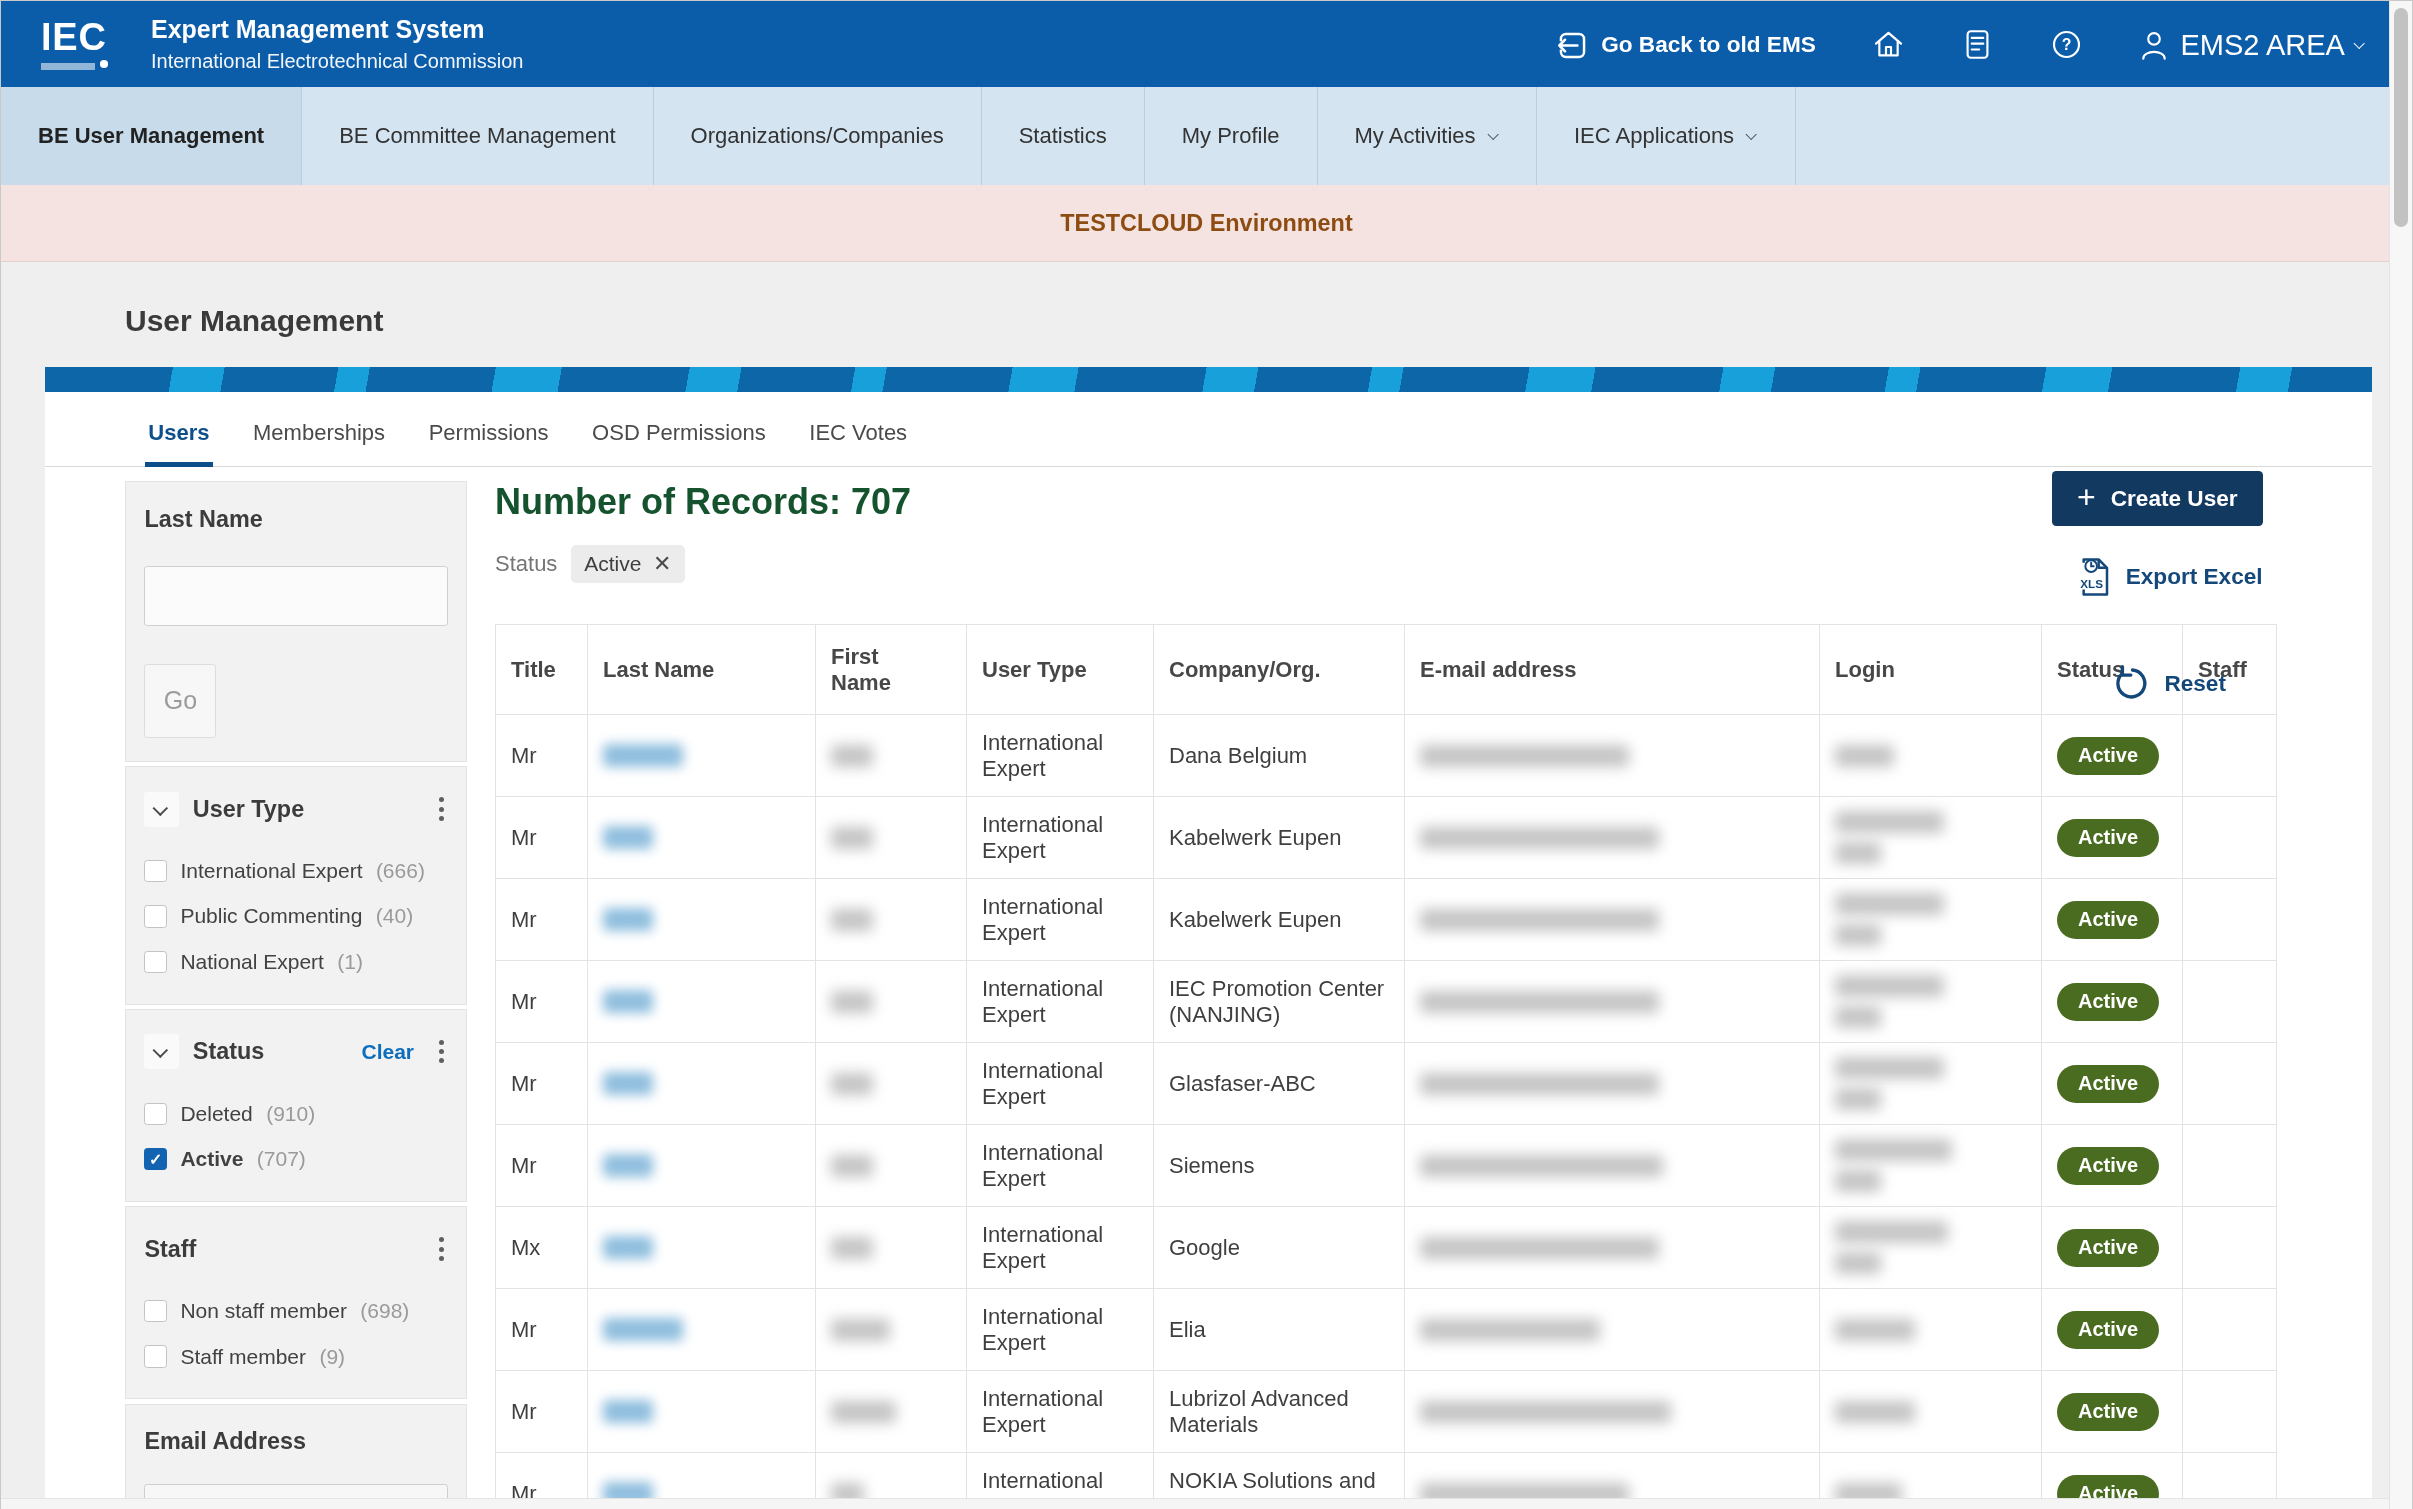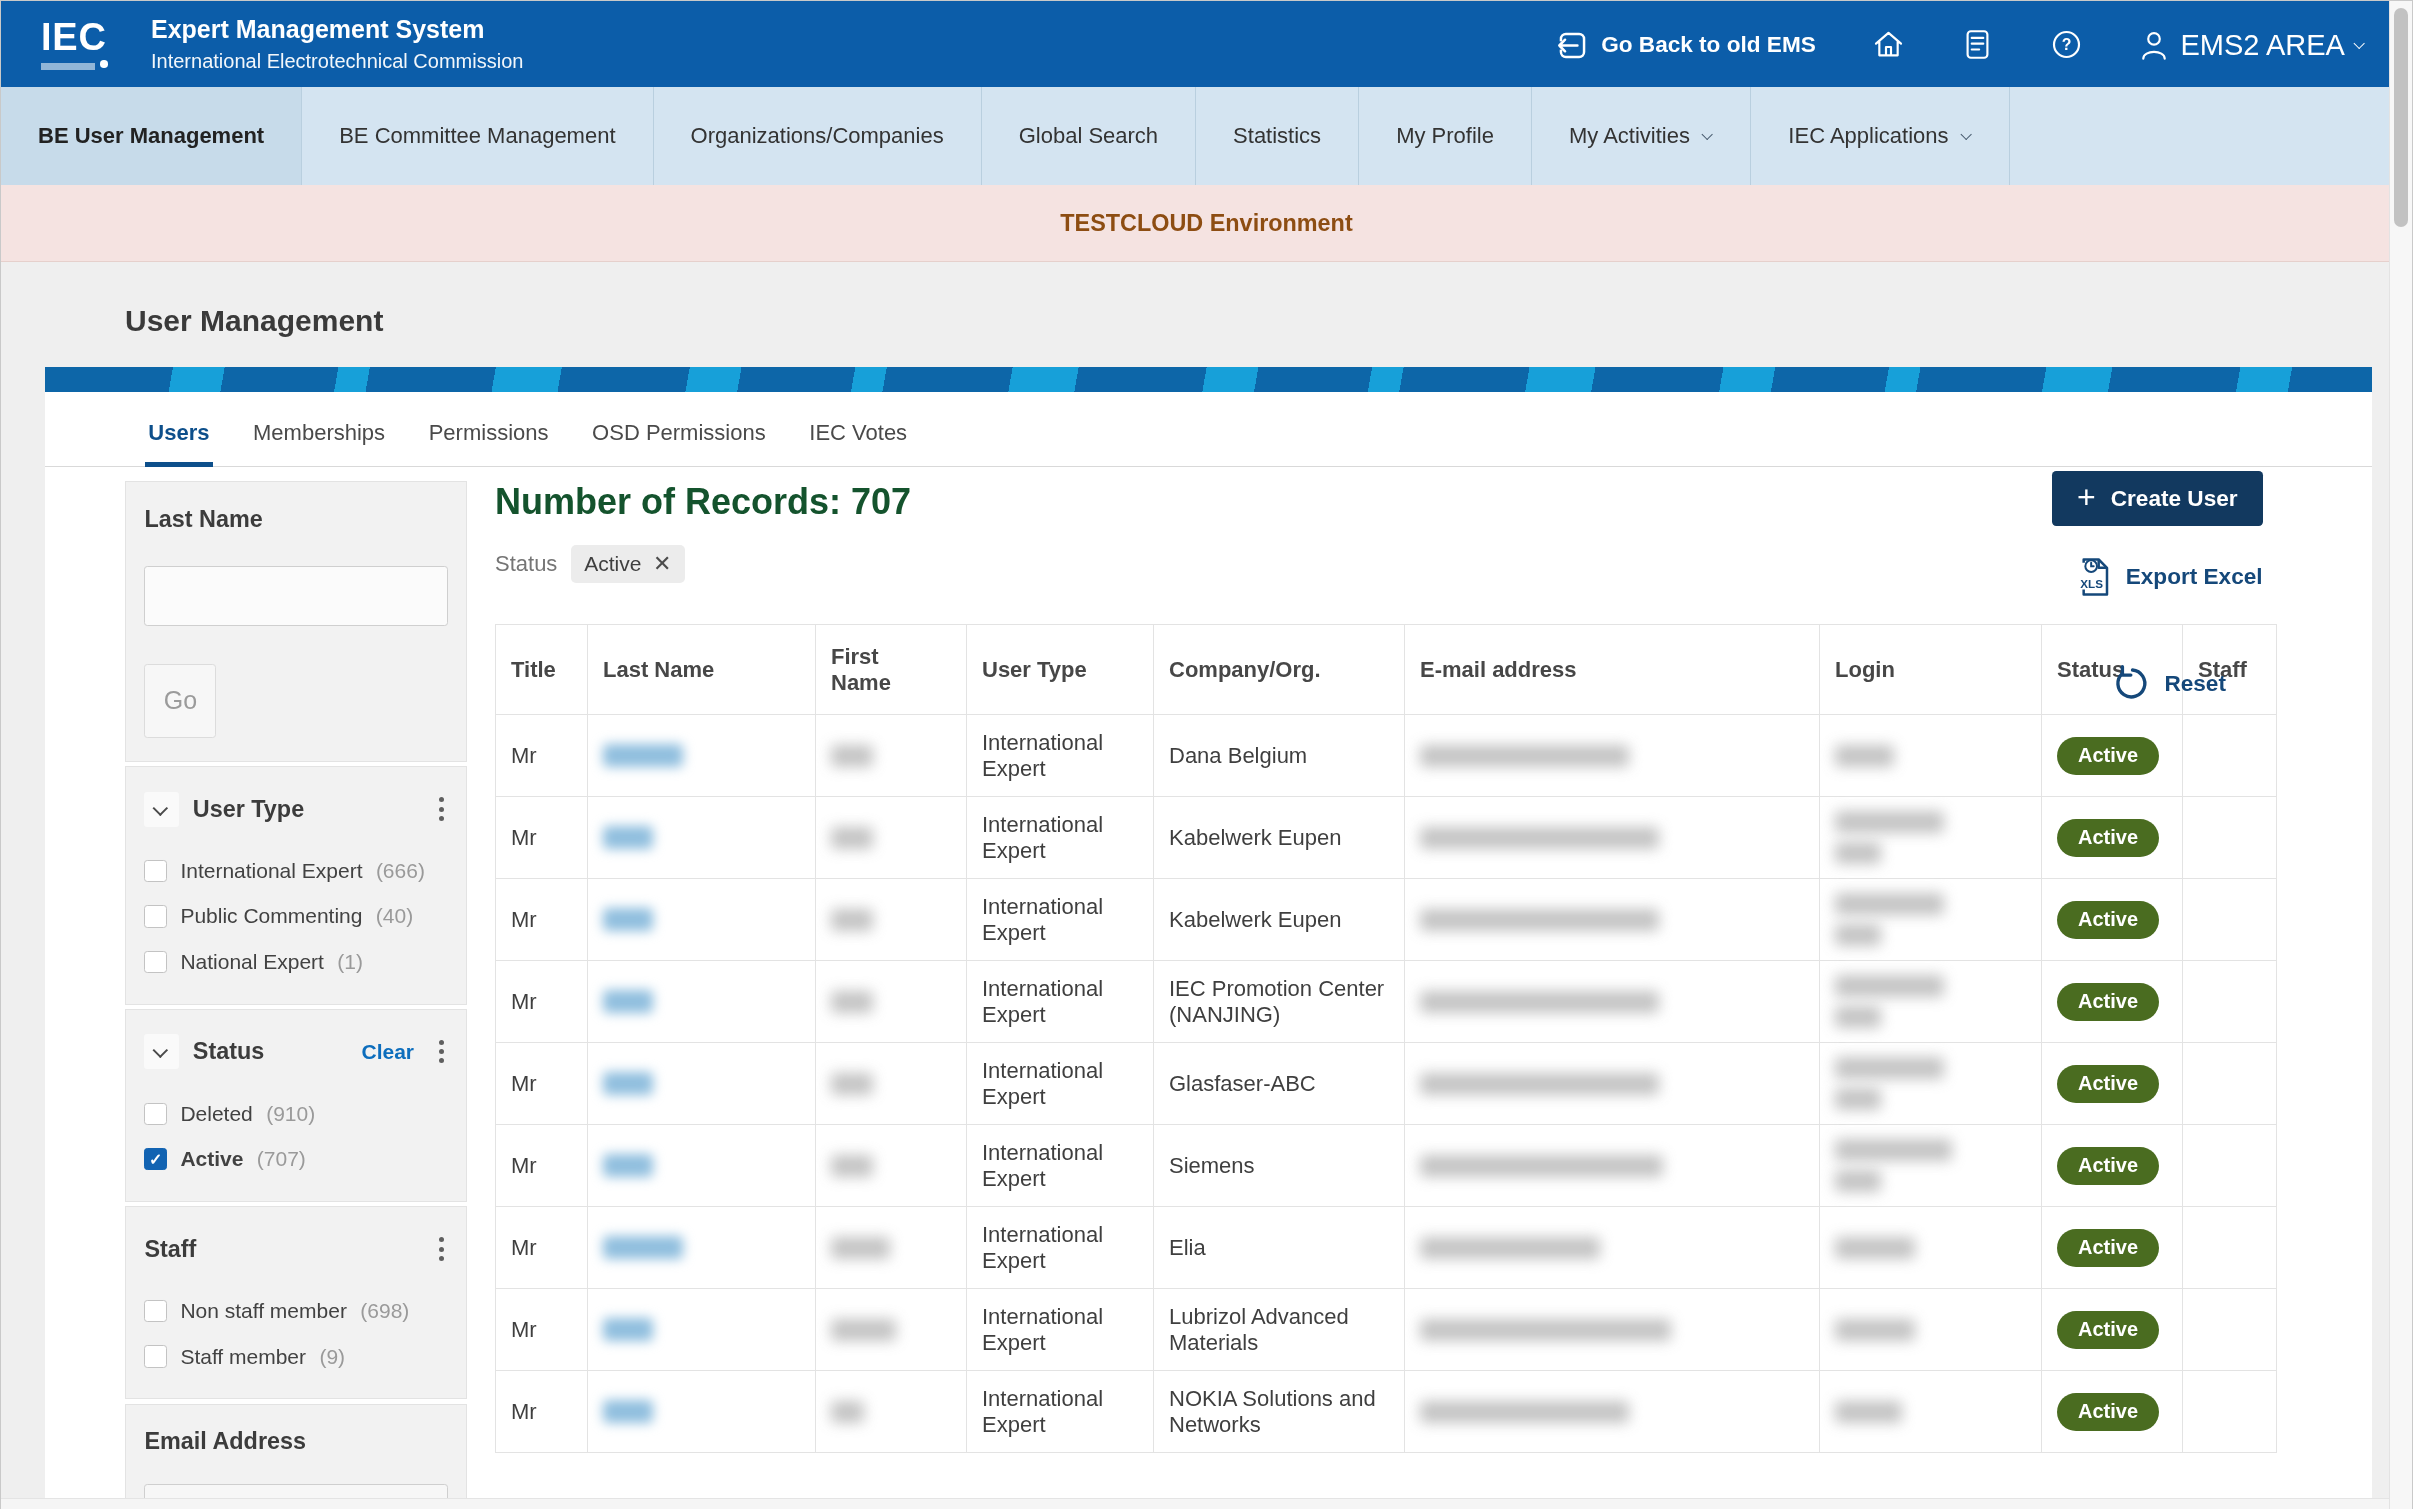--- a/index.html
+++ b/index.html
@@ -171,23 +171,20 @@
       <div class="nav-tab active">
         <span>BE User Management</span>
       </div>
       <div class="nav-tab">
         <span>BE Committee Management</span>
       </div>
       <div class="nav-tab">
         <span>Organizations/Companies</span>
       </div>
       <div class="nav-tab">
-        <span>Global Search</span>
-      </div>
-      <div class="nav-tab">
         <span>Statistics</span>
       </div>
       <div class="nav-tab">
         <span>My Profile</span>
       </div>
       <div class="nav-tab">
         <span>My Activities</span>
         <span class="chev sm"></span>
       </div>
       <div class="nav-tab">
@@ -493,20 +490,40 @@
                   <div class="blur-gray" style="width: 243px;"></div>
                 </td>
                 <td>
                   <div class="blur-gray" style="width: 117px;"></div>
                   <div class="blur-gray" style="width: 46px;"></div>
                 </td>
                 <td><span class="badge">Active</span></td>
                 <td></td>
               </tr>
               <tr>
+                <td>Mx</td>
+                <td>
+                  <div class="blur-link" style="width: 50px;"></div>
+                </td>
+                <td>
+                  <div class="blur-gray" style="width: 42px;"></div>
+                </td>
+                <td>International Expert</td>
+                <td>Google</td>
+                <td>
+                  <div class="blur-gray" style="width: 239px;"></div>
+                </td>
+                <td>
+                  <div class="blur-gray" style="width: 113px;"></div>
+                  <div class="blur-gray" style="width: 46px;"></div>
+                </td>
+                <td><span class="badge">Active</span></td>
+                <td></td>
+              </tr>
+              <tr>
                 <td>Mr</td>
                 <td>
                   <div class="blur-link" style="width: 80px;"></div>
                 </td>
                 <td>
                   <div class="blur-gray" style="width: 59px;"></div>
                 </td>
                 <td>International Expert</td>
                 <td>Elia</td>
                 <td>

